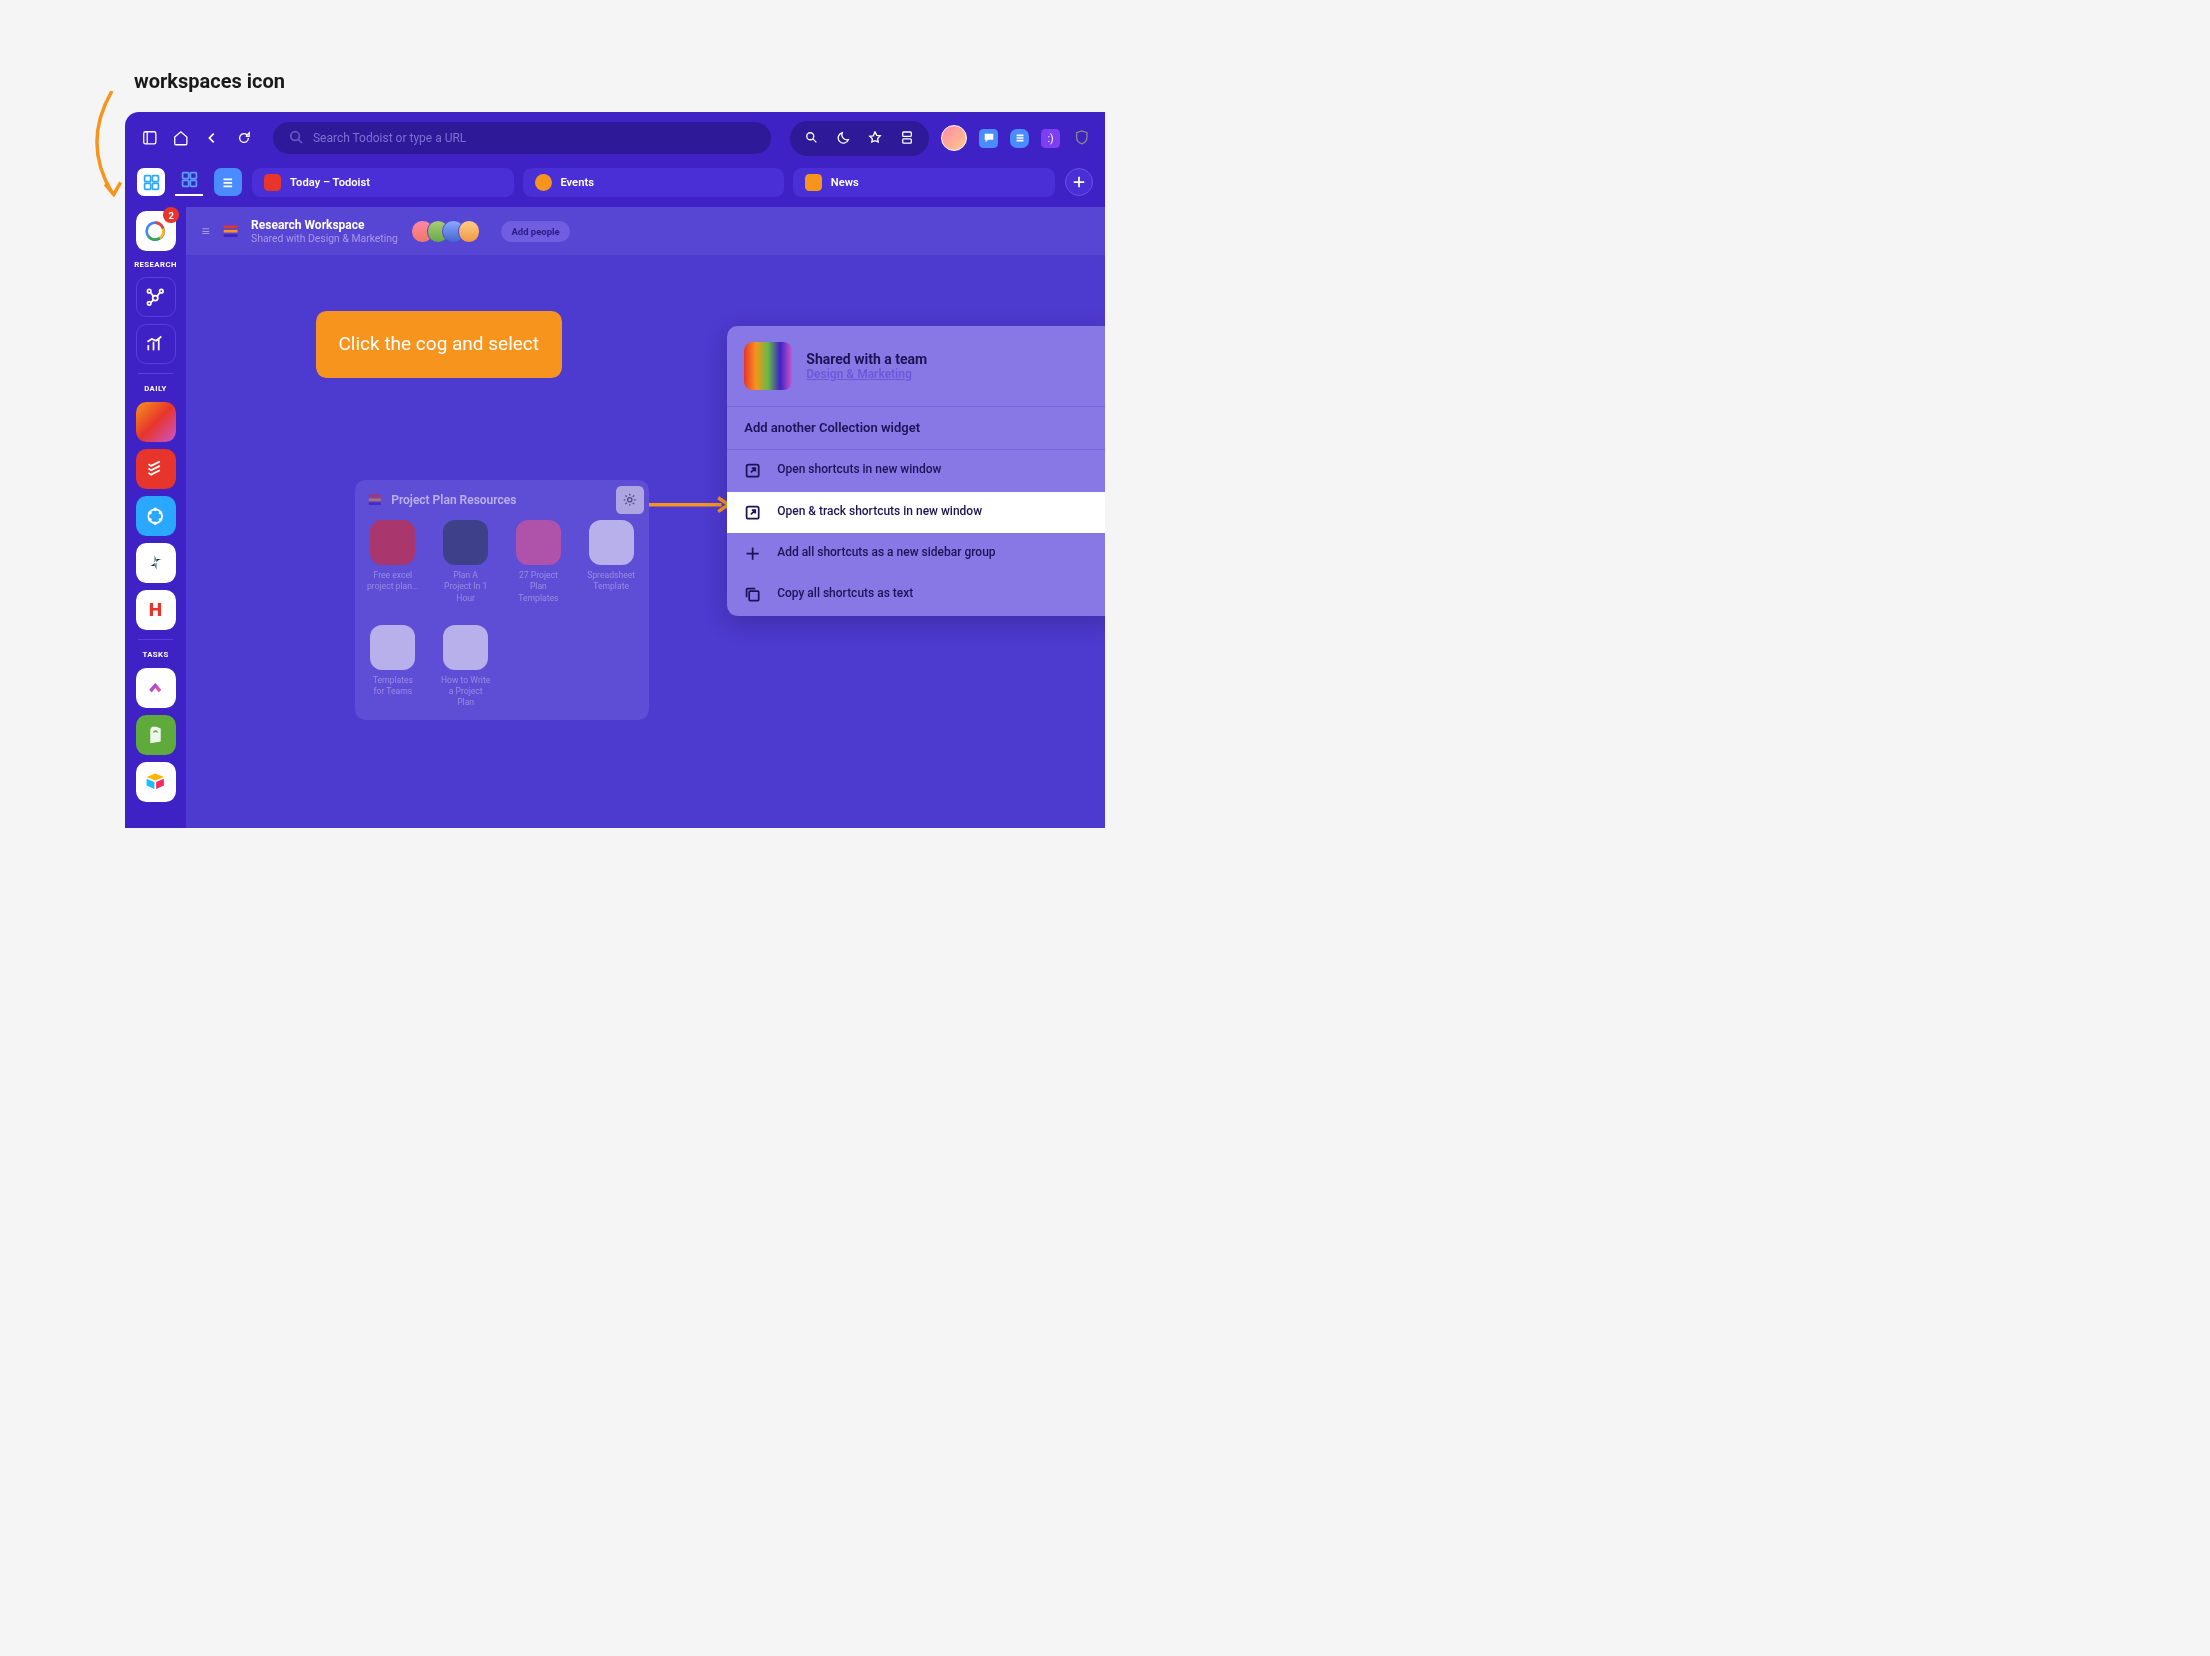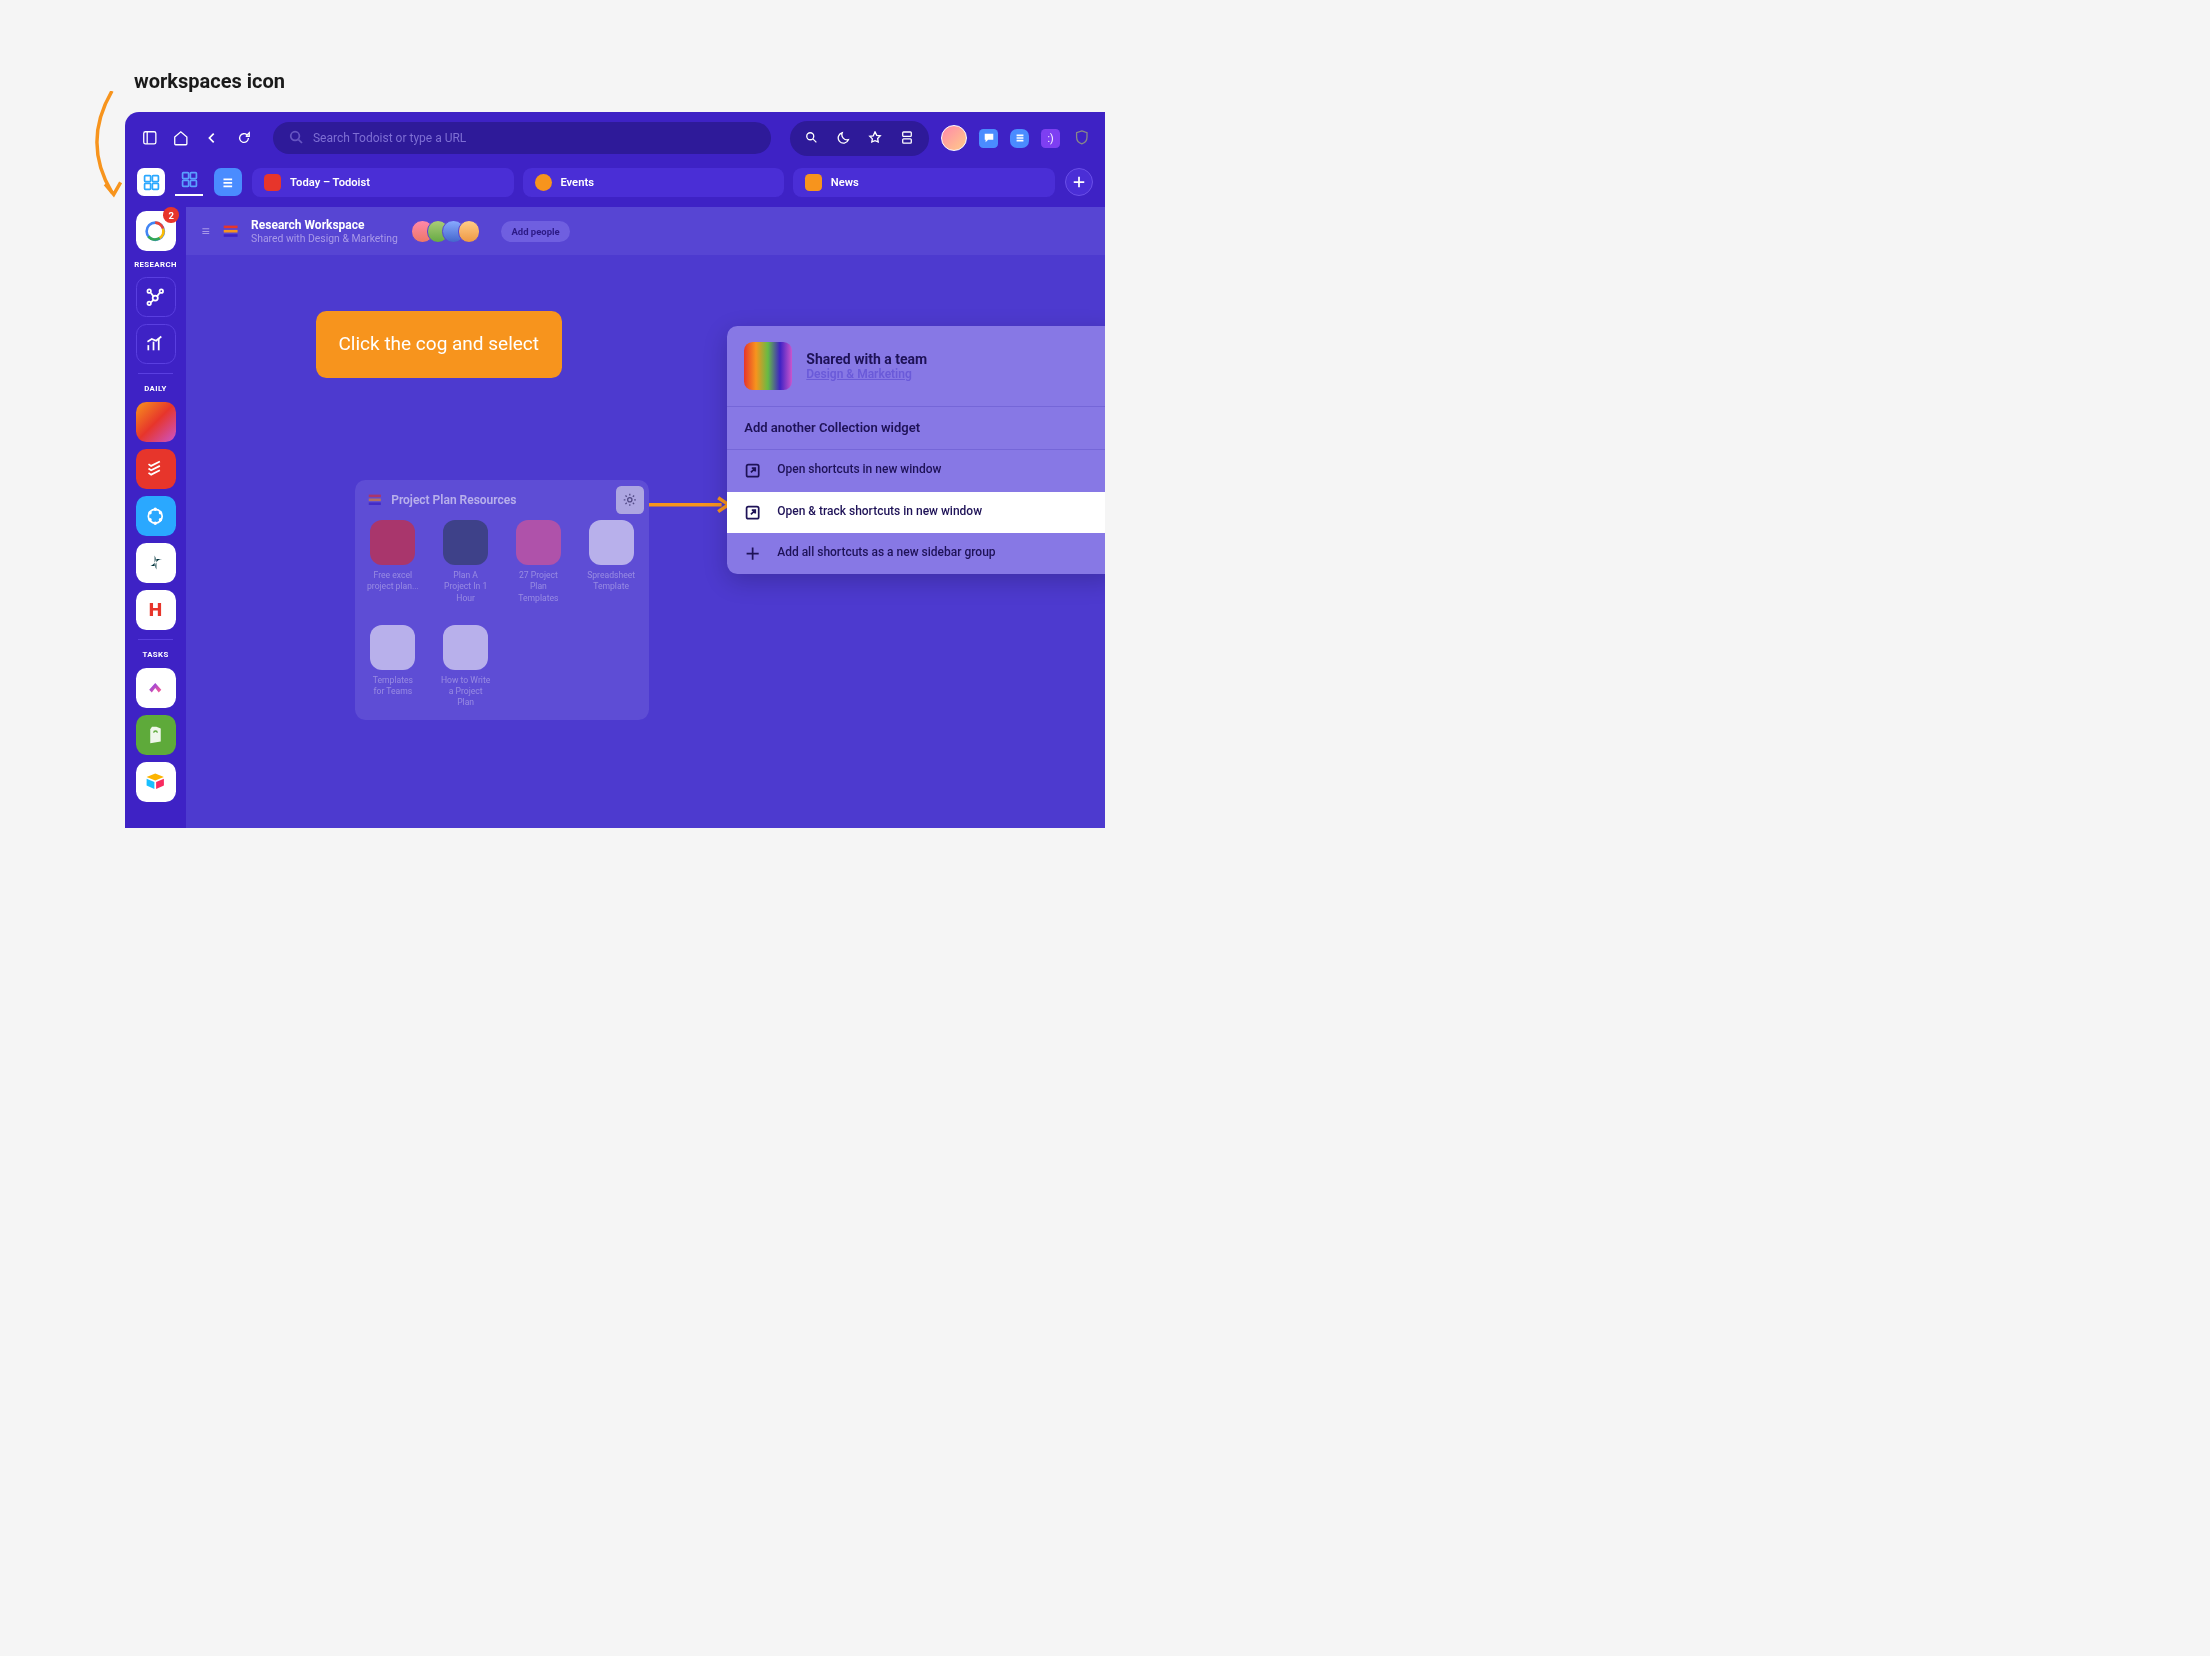--- a/index.html
+++ b/index.html
@@ -401,17 +401,24 @@
             </svg>
           <span>Open &amp; track shortcuts in new window</span>
         </div>
         <div class="menu-item">
           <svg viewBox="0 0 20 20" fill="none" stroke-width="2">
               <line x1="10" y1="3" x2="10" y2="17"></line>
               <line x1="3" y1="10" x2="17" y2="10"></line>
             </svg>
           <span>Add all shortcuts as a new sidebar group</span>
         </div>
+        <div class="menu-item">
+          <svg viewBox="0 0 20 20" fill="none" stroke-width="2">
+              <rect x="6" y="6" width="11" height="11" rx="1"></rect>
+              <path d="M3 13V4a1 1 0 011-1h9"></path>
+            </svg>
+          <span>Copy all shortcuts as text</span>
+        </div>
       </div>
     </div>
   </div>
 </div>
 
 
 </body></html>

